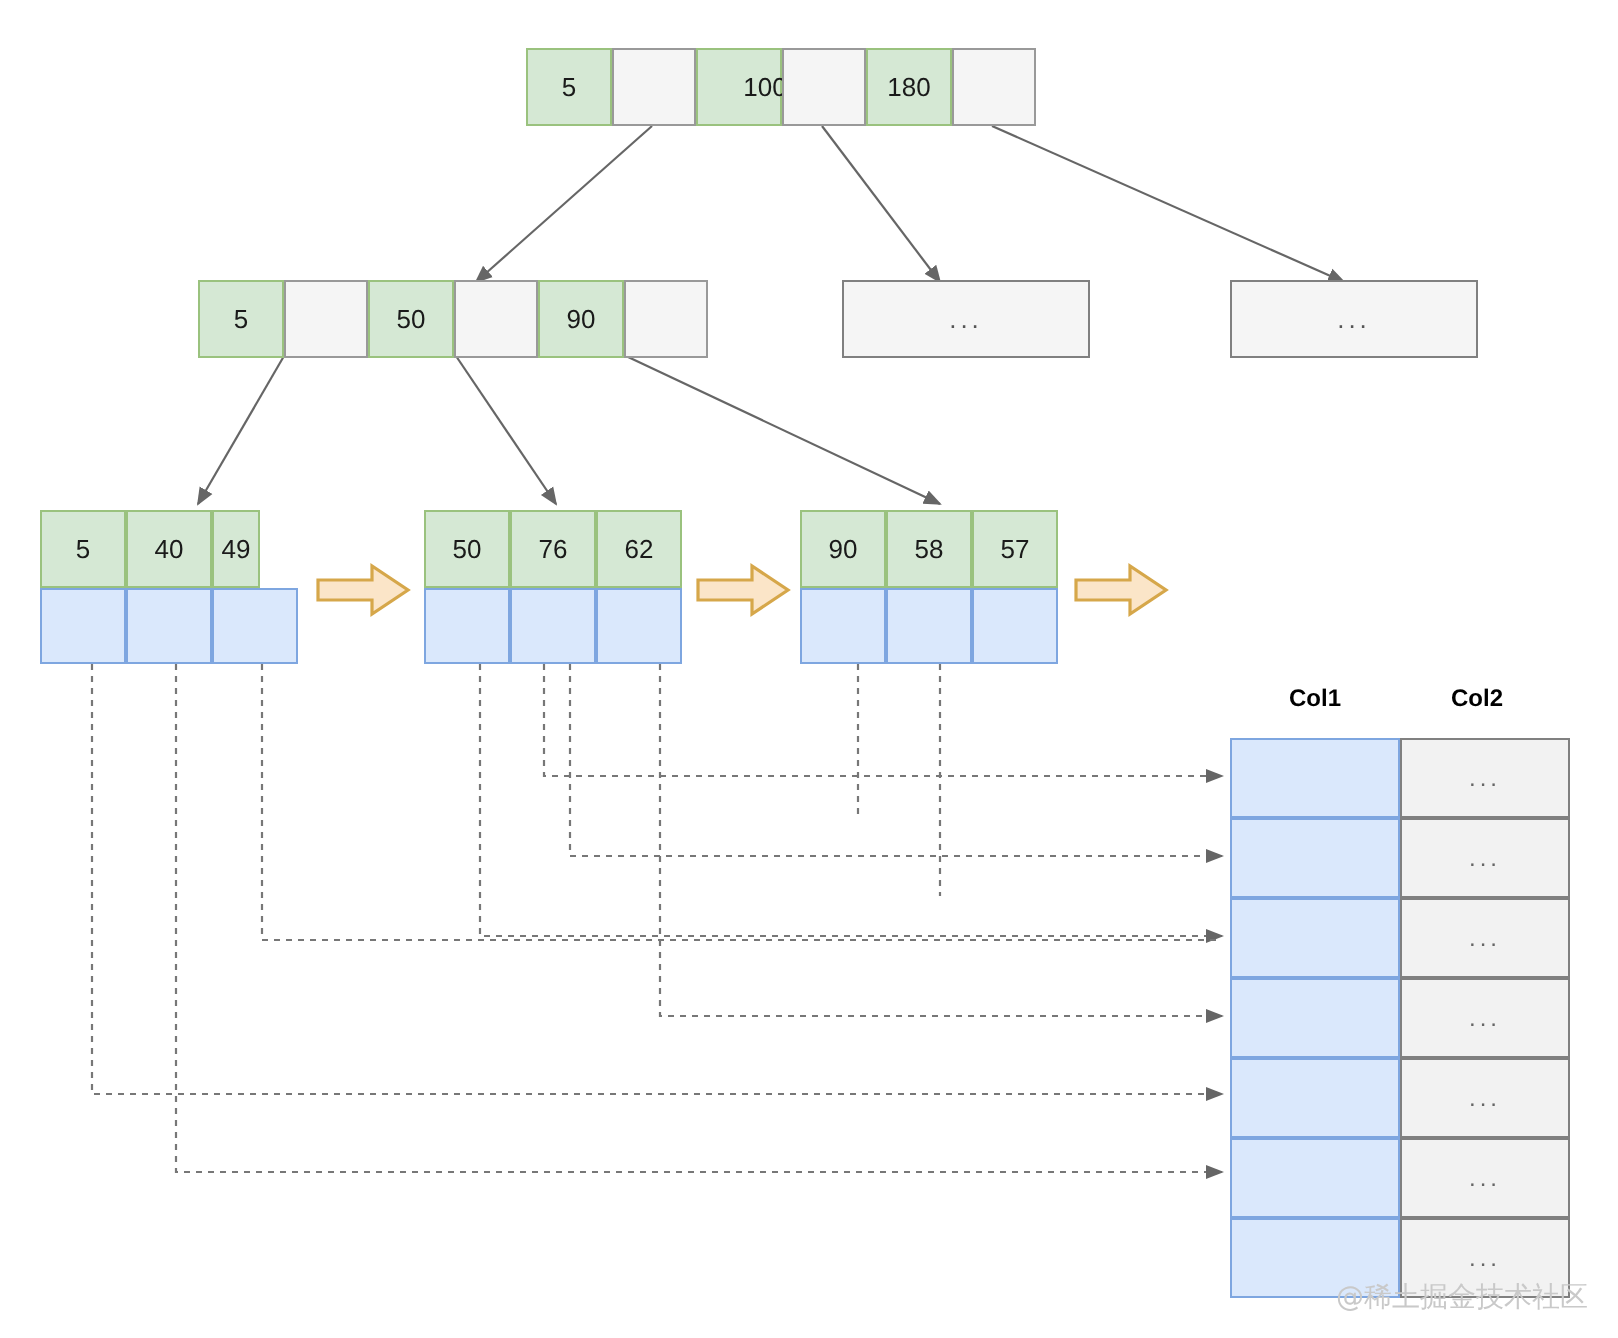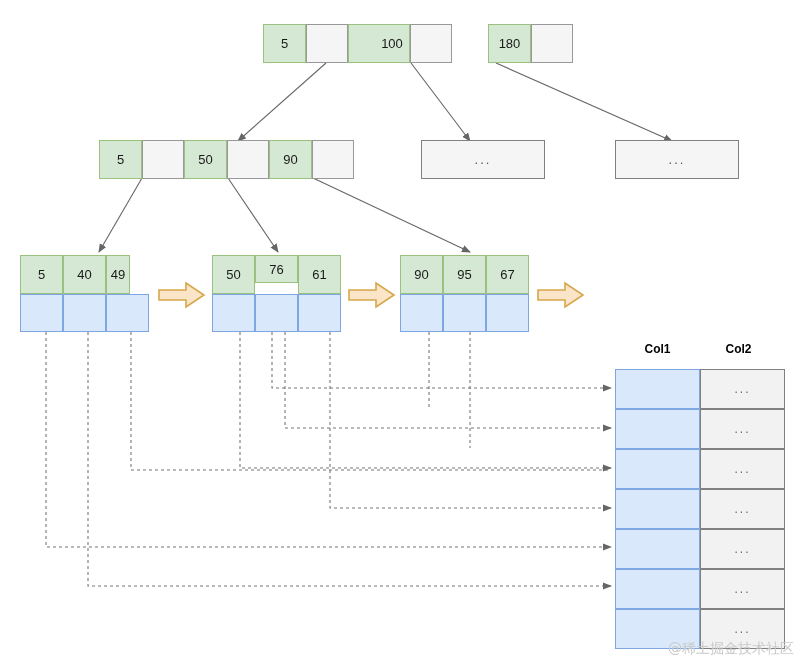--- a/index.html
+++ b/index.html
@@ -156,23 +156,23 @@
 
       <path d="M131,332 L131,470 L611,470"></path>
       <path d="M429,332 L429,408"></path>
       <path d="M470,332 L470,448"></path>
     </g>
   </svg>
 
   <div class="node" style="left:263px; top:24px;">
     <div class="cell cell-key" style="width:43px;height:39px;">5</div>
     <div class="cell cell-ptr" style="width:42px;height:39px;"></div>
-    <div class="cell cell-key" style="width:62px;height:39px;padding-left:26px;">100</div>
-    <div class="cell cell-ptr" style="width:42px;height:39px;"></div>
-    <div class="cell cell-key" style="width:43px;height:39px;margin-left:36px;">180</div>
+    <div class="cell cell-key" style="width:43px;height:39px;padding-left:26px;">100</div>
+    <div class="cell cell-ptr" style="width:42px;height:39px;"></div>
+    <div class="cell cell-key" style="width:43px;height:39px;">180</div>
     <div class="cell cell-ptr" style="width:42px;height:39px;"></div>
   </div>
 
   <div class="node" style="left:99px; top:140px;">
     <div class="cell cell-key" style="width:43px;height:39px;">5</div>
     <div class="cell cell-ptr" style="width:42px;height:39px;"></div>
     <div class="cell cell-key" style="width:43px;height:39px;">50</div>
     <div class="cell cell-ptr" style="width:42px;height:39px;"></div>
     <div class="cell cell-key" style="width:43px;height:39px;">90</div>
     <div class="cell cell-ptr" style="width:42px;height:39px;"></div>
@@ -190,35 +190,35 @@
     <div class="leaf-row">
       <div class="cell cell-blue" style="width:43px;height:38px;"></div>
       <div class="cell cell-blue" style="width:43px;height:38px;"></div>
       <div class="cell cell-blue" style="width:43px;height:38px;"></div>
     </div>
   </div>
 
   <div class="leaf" style="left:212px; top:255px;">
     <div class="leaf-row">
       <div class="cell cell-key" style="width:43px;height:39px;">50</div>
-      <div class="cell cell-key" style="width:43px;height:28px;">76</div>
-      <div class="cell cell-key" style="width:43px;height:39px;">61</div>
+      <div class="cell cell-key" style="width:43px;height:39px;">76</div>
+      <div class="cell cell-key" style="width:43px;height:39px;">62</div>
     </div>
     <div class="leaf-row">
       <div class="cell cell-blue" style="width:43px;height:38px;"></div>
       <div class="cell cell-blue" style="width:43px;height:38px;"></div>
       <div class="cell cell-blue" style="width:43px;height:38px;"></div>
     </div>
   </div>
 
   <div class="leaf" style="left:400px; top:255px;">
     <div class="leaf-row">
       <div class="cell cell-key" style="width:43px;height:39px;">90</div>
-      <div class="cell cell-key" style="width:43px;height:39px;">95</div>
-      <div class="cell cell-key" style="width:43px;height:39px;">67</div>
+      <div class="cell cell-key" style="width:43px;height:39px;">58</div>
+      <div class="cell cell-key" style="width:43px;height:39px;">57</div>
     </div>
     <div class="leaf-row">
       <div class="cell cell-blue" style="width:43px;height:38px;"></div>
       <div class="cell cell-blue" style="width:43px;height:38px;"></div>
       <div class="cell cell-blue" style="width:43px;height:38px;"></div>
     </div>
   </div>
 
   <div class="orange-arrow" style="left:158px; top:281px;">
     <svg width="48" height="28" viewBox="0 0 48 28" xmlns="http://www.w3.org/2000/svg">

